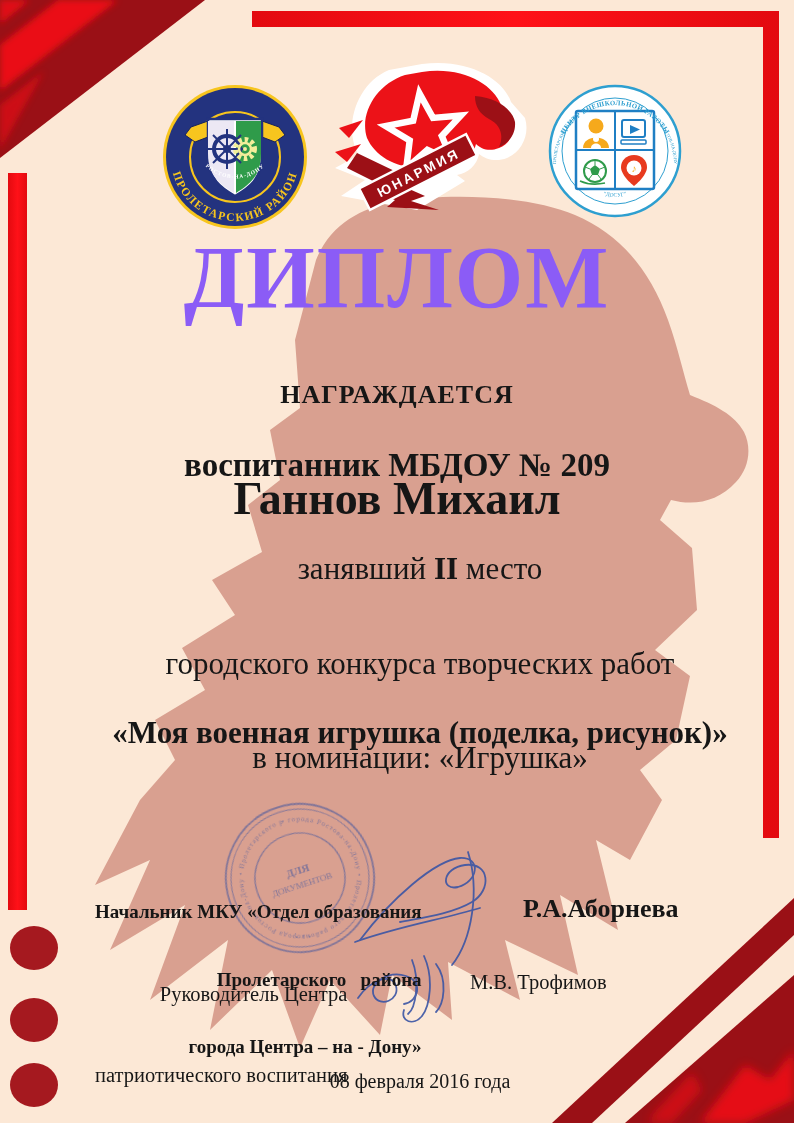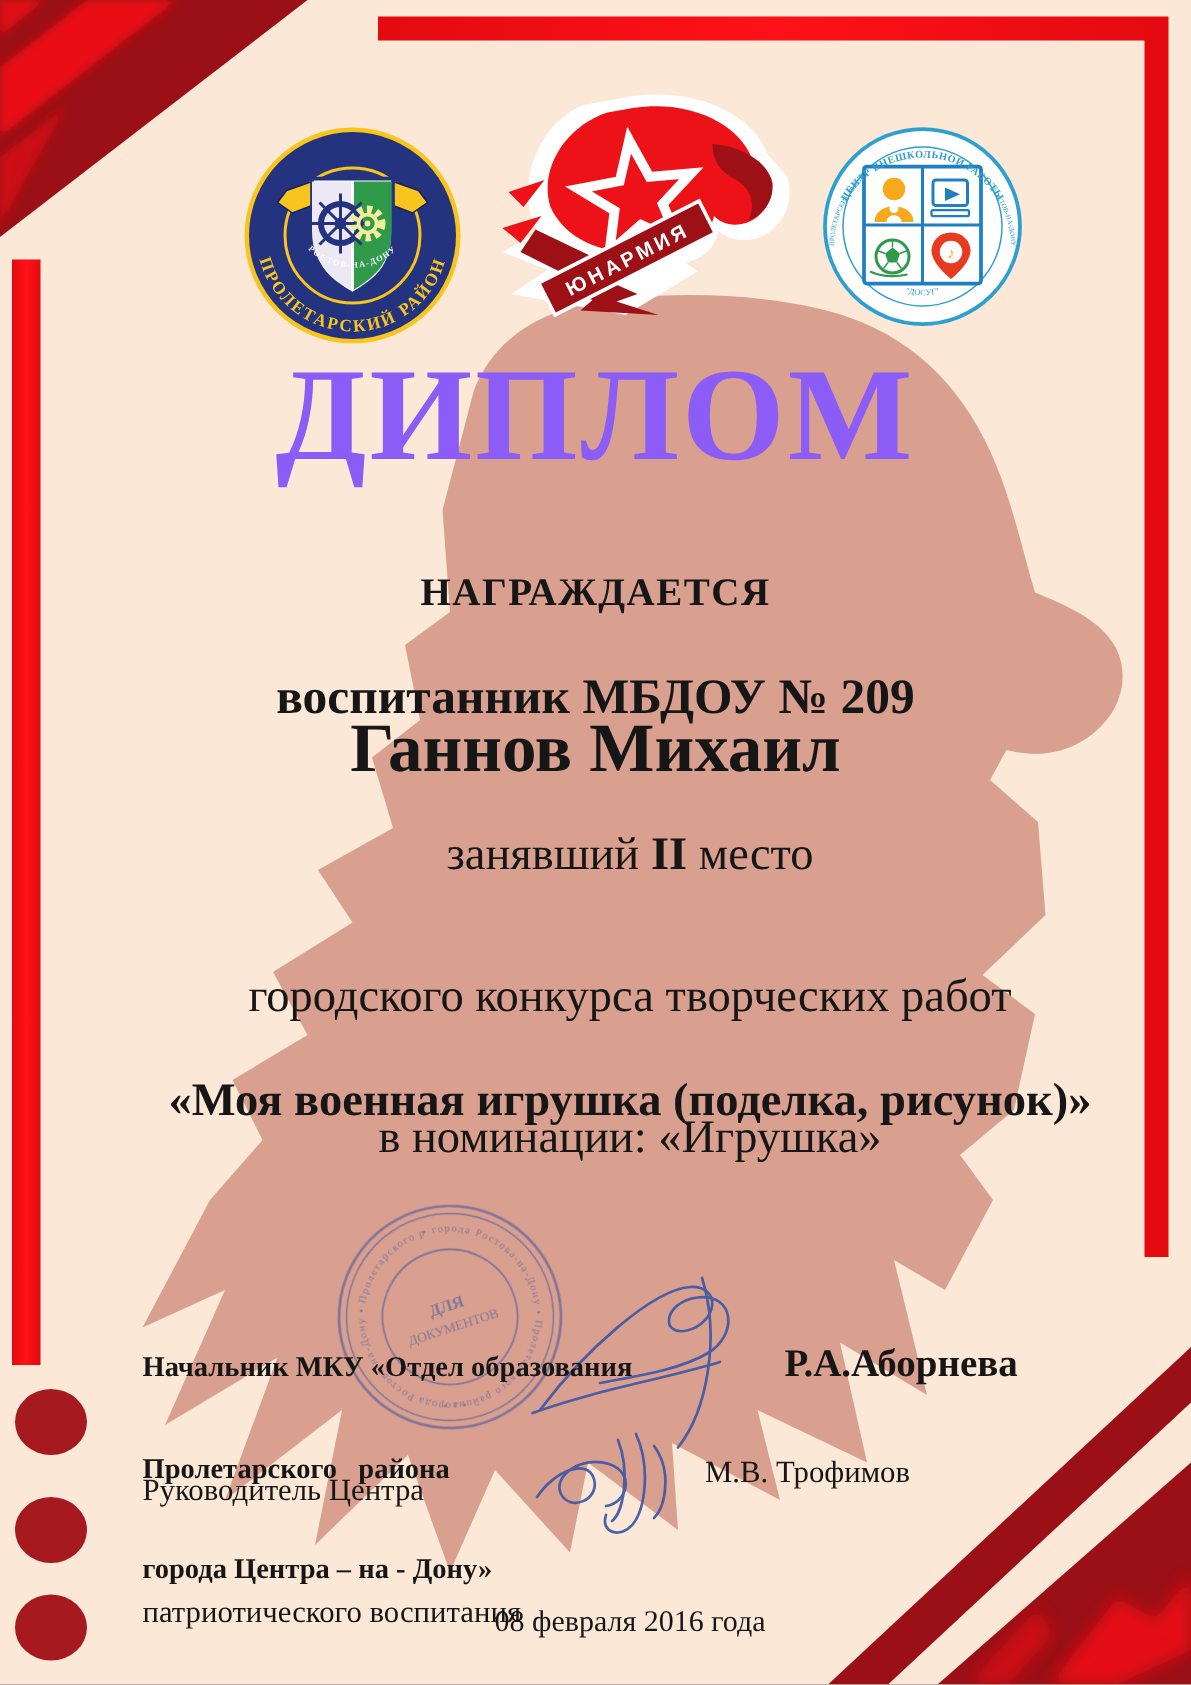--- a/index.html
+++ b/index.html
@@ -11,21 +11,21 @@
   .awarded{top:380px;font-size:26px;font-weight:bold;letter-spacing:1px;}
   .recipient{top:424px;font-size:33px;font-weight:bold;margin-top:23px;}
   .name{top:472px;font-size:46px;font-weight:bold;}
   .body31{font-size:31px;padding-left:23px;}
   .place{top:551px;}
   .l0{top:600px;} .l1{top:646px;} .l2{top:715px;font-weight:bold;} .l3{top:740px;}
   .bold{font-weight:bold;}
   .sigblock{position:absolute;left:95px;white-space:pre;}
   .sig1{top:856px;font-size:19px;font-weight:bold;line-height:22.5px;}
   .sig2{top:927px;font-size:20.5px;line-height:27px;}
-  .sigline{display:block;}
+  .sigline{display:block;text-align:right;}
   .name1{position:absolute;left:523px;top:894px;font-size:26px;font-weight:bold;}
   .name2{position:absolute;left:470px;top:971px;font-size:20.5px;}
   .date{top:1070px;left:46px;width:748px;position:absolute;text-align:center;font-size:20px;}
   svg text{font-family:"Liberation Serif",serif;}
   .sans{font-family:"Liberation Sans",sans-serif;}
 </style>
 </head>
 <body>
 
 <div class="page">

